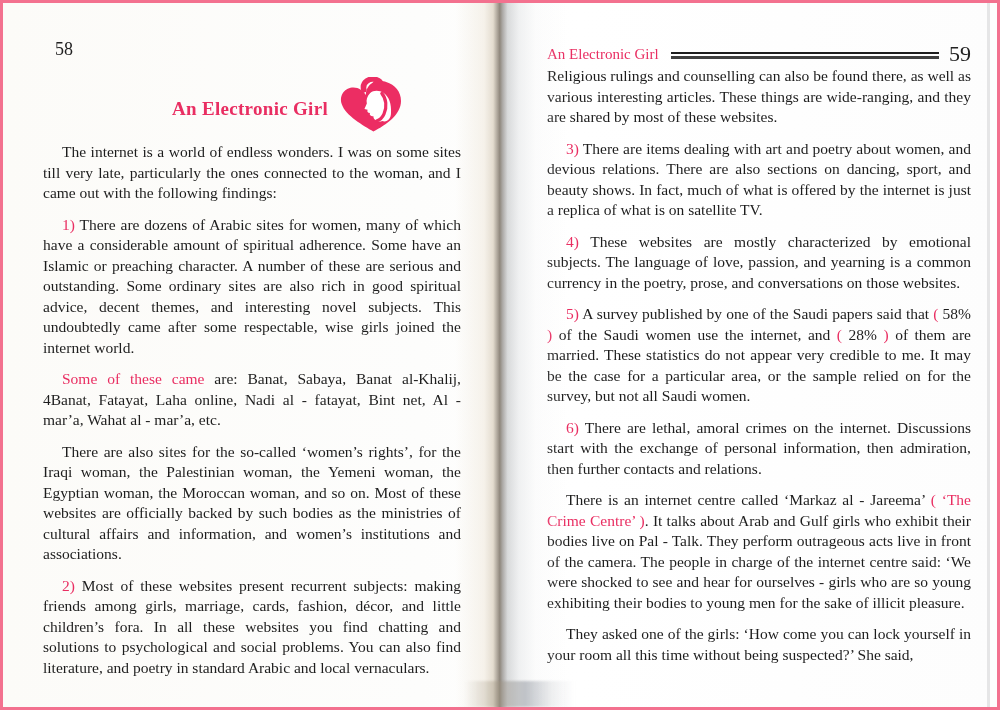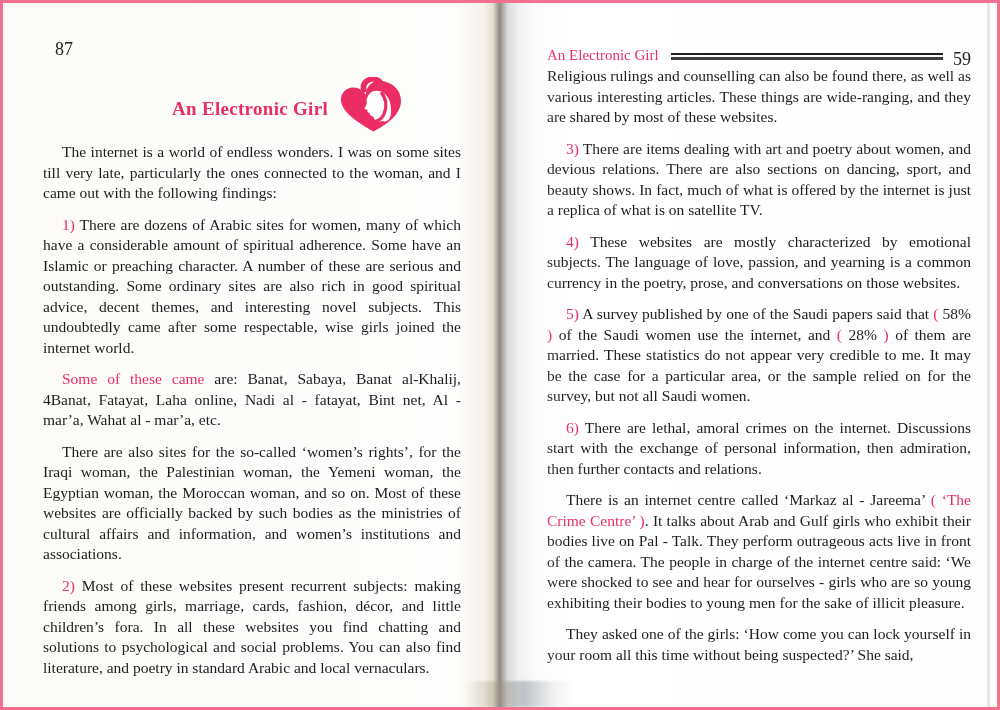--- a/index.html
+++ b/index.html
@@ -72,29 +72,29 @@
   .header-row{
     position:absolute;top:38px;left:0;width:100%;
     display:flex;align-items:center;
   }
   .running-title{font-size:15px;color:#e92e62;white-space:nowrap;}
   .header-rule{
     flex:1;height:7px;box-sizing:border-box;align-self:center;
     border-top:2px solid #1e1e1e;border-bottom:3px solid #3f3f3f;
     margin:2px 10px 0 12px;
   }
-  .pagenum-right{font-size:18px;margin-top:8px;}
+  .pagenum-right{font-size:22px;}
 </style>
 </head>
 <body>
 
 <div class="scan">
 
   <div class="page page-left">
-    <div class="pagenum pagenum-left">87</div>
+    <div class="pagenum pagenum-left">58</div>
 
     <div class="title-row">
       <span class="chapter-title">An Electronic Girl</span>
       <span class="heart">
         <svg width="82" height="56" viewBox="0 0 100 70" aria-hidden="true">
           <path fill="#ec2d63" d="M48 68 C36 61 13 48 8.5 34 C4.5 22 13 13 23 13 C30 13 35.5 17 38.5 22.5 C38.5 12 46 5 56 5 C59 5 62 5.4 64 6.3 C75 9.5 82.5 18.5 82.5 30 C82.5 47 64 60 48 68 Z"></path>
           <path fill="none" stroke="#ec2d63" stroke-width="7" stroke-linecap="round" d="M36 16 C33.5 6 44 0.5 52 3.5 C58 5.8 60 11.5 56 14.2 C52.8 16 49 14.8 49.2 11.2 C49.4 8.4 52.2 7.4 54 9"></path>
           <path fill="#ffffff" d="M44 20 C40 24 38.8 29 39.8 33 L36.8 40 L40.8 41 C39.8 43 40.8 45 43.8 45 C42.8 47 44 49 48 49 C48 54 54 57 59 55 C65 57 70 52.5 70 45 C70.8 34 67.6 24.6 60.8 20 C55.6 16.3 48 16.3 44 20 Z"></path>
           <path fill="none" stroke="#ec2d63" stroke-width="4" stroke-linecap="round" d="M58.5 20.5 C64 27 65.3 37 61.3 46 C59.4 50.6 56 53.6 52 55"></path>
         </svg>

